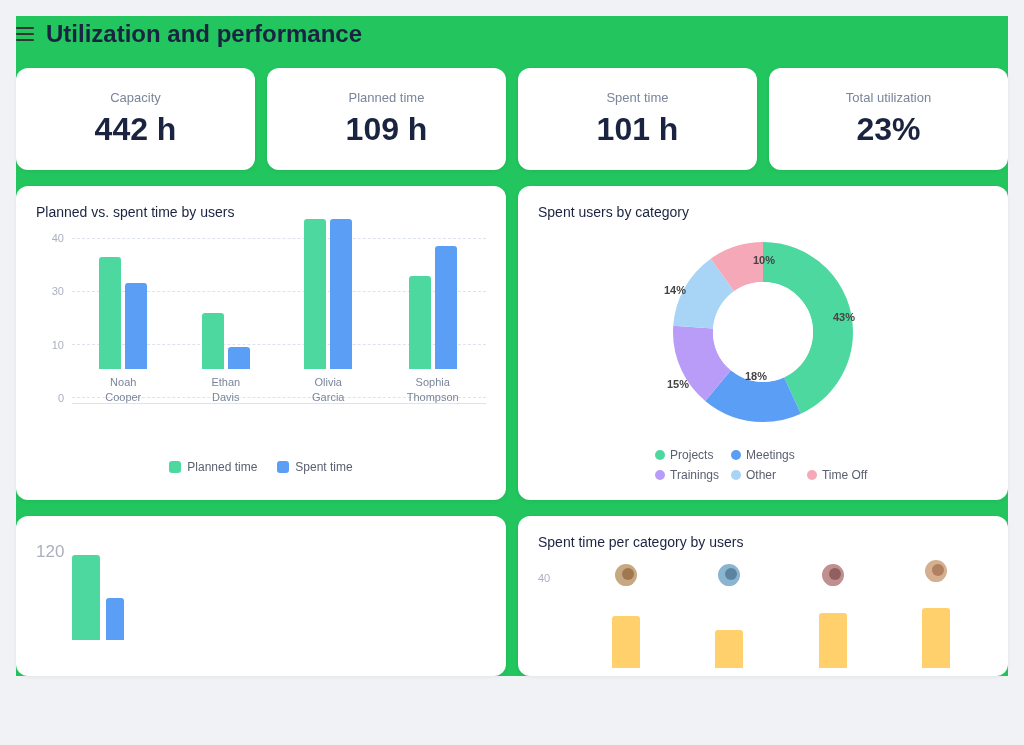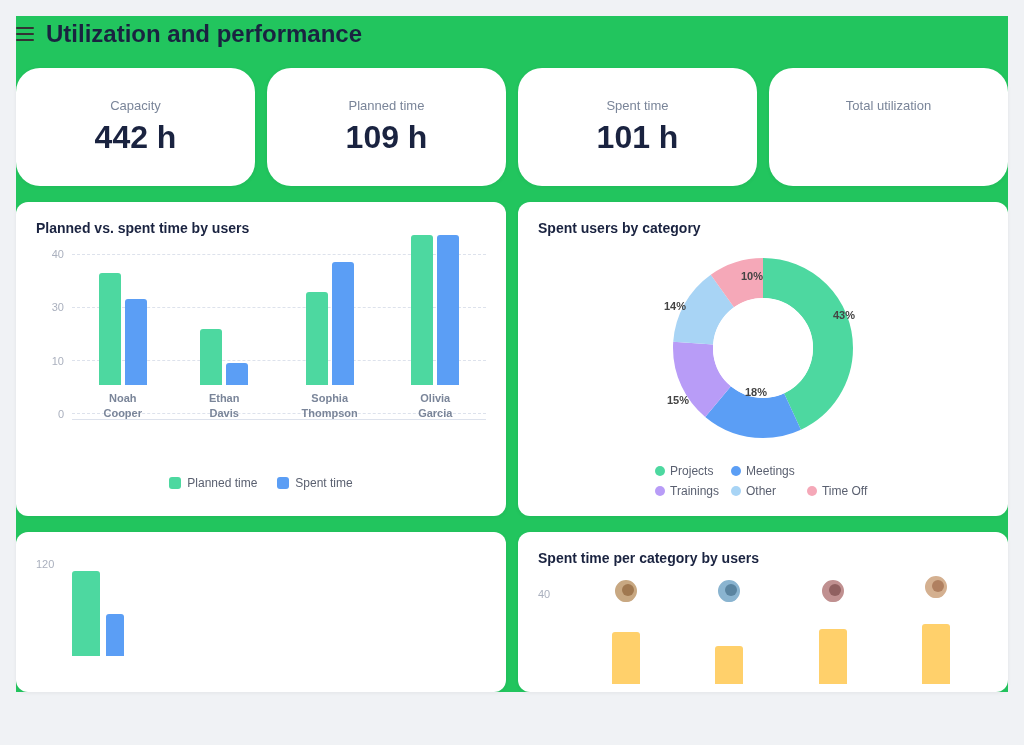--- a/index.html
+++ b/index.html
@@ -39,22 +39,22 @@
       color: #1a2340;
     }
     .metrics-row {
       display: grid;
       grid-template-columns: repeat(4, 1fr);
       gap: 12px;
       margin-bottom: 16px;
     }
     .metric-card {
       background: #fff;
-      border-radius: 24px;
-      padding: 30px 20px;
+      border-radius: 12px;
+      padding: 22px 20px;
       text-align: center;
       box-shadow: 0 1px 4px rgba(0,0,0,0.06);
     }
     .metric-label {
       font-size: 13px;
       color: #7a8599;
       margin-bottom: 6px;
     }
     .metric-value {
       font-size: 32px;
@@ -69,21 +69,21 @@
       margin-bottom: 16px;
     }
     .chart-card {
       background: #fff;
       border-radius: 12px;
       padding: 18px 20px;
       box-shadow: 0 1px 4px rgba(0,0,0,0.06);
     }
     .chart-title {
       font-size: 14px;
-      font-weight: 700;
+      font-weight: 400;
       color: #1a2340;
       margin-bottom: 12px;
     }
     
     .bar-chart-area {
       position: relative;
       height: 220px;
       padding-left: 36px;
       padding-bottom: 48px;
     }
@@ -117,21 +117,20 @@
       left: 36px; right: 0; top: 0; bottom: 48px;
       display: flex;
       align-items: flex-end;
       justify-content: space-around;
     }
     .bar-group {
       display: flex;
       flex-direction: column;
       align-items: center;
       gap: 0;
-      font-weight: bold;
     }
     .bar-pair {
       display: flex;
       align-items: flex-end;
       gap: 4px;
     }
     .bar {
       width: 22px;
       border-radius: 3px 3px 0 0;
     }
@@ -255,20 +254,21 @@
       <div class="metric-card">
       <div class="metric-label">Planned time</div>
       <div class="metric-value">109 h</div>
     </div>
       <div class="metric-card">
       <div class="metric-label">Spent time</div>
       <div class="metric-value">101 h</div>
     </div>
       <div class="metric-card">
       <div class="metric-label">Total utilization</div>
+      <div class="metric-value">23%</div>
     </div>
     </div>
 
   <div class="charts-row">
 
     <div class="chart-card">
       <div class="chart-title">Planned vs. spent time by users</div>
       <div class="bar-chart-area">
         <div class="bar-grid">
           <div class="bar-grid-line">
@@ -301,32 +301,32 @@
           <div class="bar-group">
             <div class="bar-pair">
               <div class="bar bar-green" style="height:calc(15/40*150px)"></div>
               <div class="bar bar-blue" style="height:calc(6/40*150px)"></div>
             </div>
             <div class="bar-label">Ethan<br>Davis</div>
           </div>
 
           <div class="bar-group">
             <div class="bar-pair">
+              <div class="bar bar-green" style="height:calc(40/40*150px)"></div>
+              <div class="bar bar-blue" style="height:calc(40/40*150px)"></div>
+            </div>
+            <div class="bar-label">Olivia<br>Garcia</div>
+          </div>
+
+          <div class="bar-group">
+            <div class="bar-pair">
               <div class="bar bar-green" style="height:calc(25/40*150px)"></div>
               <div class="bar bar-blue" style="height:calc(33/40*150px)"></div>
             </div>
             <div class="bar-label">Sophia<br>Thompson</div>
-          </div>
-
-          <div class="bar-group">
-            <div class="bar-pair">
-              <div class="bar bar-green" style="height:calc(40/40*150px)"></div>
-              <div class="bar bar-blue" style="height:calc(40/40*150px)"></div>
-            </div>
-            <div class="bar-label">Olivia<br>Garcia</div>
           </div>
         </div>
         <div class="x-axis-line"></div>
       </div>
       <div class="bar-legend">
         <div class="legend-item">
           <div class="legend-dot" style="background:#4dd8a0"></div>
           <span>Planned time</span>
         </div>
         <div class="legend-item">
@@ -346,25 +346,25 @@
             <circle cx="100" cy="100" r="70" fill="none" stroke="#4dd8a0" stroke-width="40" stroke-dasharray="189.12 250.70" stroke-dashoffset="0" transform="rotate(-90 100 100)"></circle>
             <circle cx="100" cy="100" r="70" fill="none" stroke="#5b9ef5" stroke-width="40" stroke-dasharray="79.17 360.65" stroke-dashoffset="-189.12" transform="rotate(-90 100 100)"></circle>
             <circle cx="100" cy="100" r="70" fill="none" stroke="#b89cf7" stroke-width="40" stroke-dasharray="65.97 373.85" stroke-dashoffset="-268.29" transform="rotate(-90 100 100)"></circle>
             <circle cx="100" cy="100" r="70" fill="none" stroke="#a8d4f5" stroke-width="40" stroke-dasharray="61.57 378.25" stroke-dashoffset="-334.26" transform="rotate(-90 100 100)"></circle>
             <circle cx="100" cy="100" r="70" fill="none" stroke="#f5a8b8" stroke-width="40" stroke-dasharray="43.98 395.84" stroke-dashoffset="-395.83" transform="rotate(-90 100 100)"></circle>
 
             <circle cx="100" cy="100" r="50" fill="white"></circle>
           </svg>
           
           <div class="donut-labels">
-            <span class="donut-pct" style="top:61px;right:8px">43%</span>
+            <span class="donut-pct" style="top:79px;right:8px">43%</span>
             <span class="donut-pct" style="bottom:50px;left:82px">18%</span>
             <span class="donut-pct" style="bottom:42px;left:4px">15%</span>
             <span class="donut-pct" style="top:52px;left:1px">14%</span>
-            <span class="donut-pct" style="top:22px;left:78px">10%</span>
+            <span class="donut-pct" style="top:22px;left:90px">10%</span>
           </div>
         </div>
         <div class="donut-legend">
           <div class="donut-legend-item">
               <div class="donut-legend-dot" style="background:#4dd8a0"></div>
               <span>Projects</span>
             </div>
           <div class="donut-legend-item">
               <div class="donut-legend-dot" style="background:#5b9ef5"></div>
               <span>Meetings</span>
@@ -384,21 +384,21 @@
             </div>
         </div>
       </div>
     </div>
   </div>
 
   <div class="bottom-row">
 
     <div class="bottom-card">
       <div style="position:relative;height:110px;padding-left:36px;">
-        <div style="position:absolute;left:0;top:8px;font-size:11px;color:#aab0be;">120</div>
+        <div style="position:absolute;left:0;top:8px;font-size:17px;color:#aab0be;">120</div>
         <div style="position:absolute;left:36px;right:0;top:0;bottom:0;display:flex;align-items:flex-end;gap:6px;padding-bottom:4px;">
           <div class="weekly-bar-green" style="height:85px;"></div>
           <div class="weekly-bar-blue" style="height:42px;"></div>
         </div>
       </div>
     </div>
 
     <div class="bottom-card">
       <div class="chart-title">Spent time per category by users</div>
       <div style="position:relative;height:110px;padding-left:36px;">

